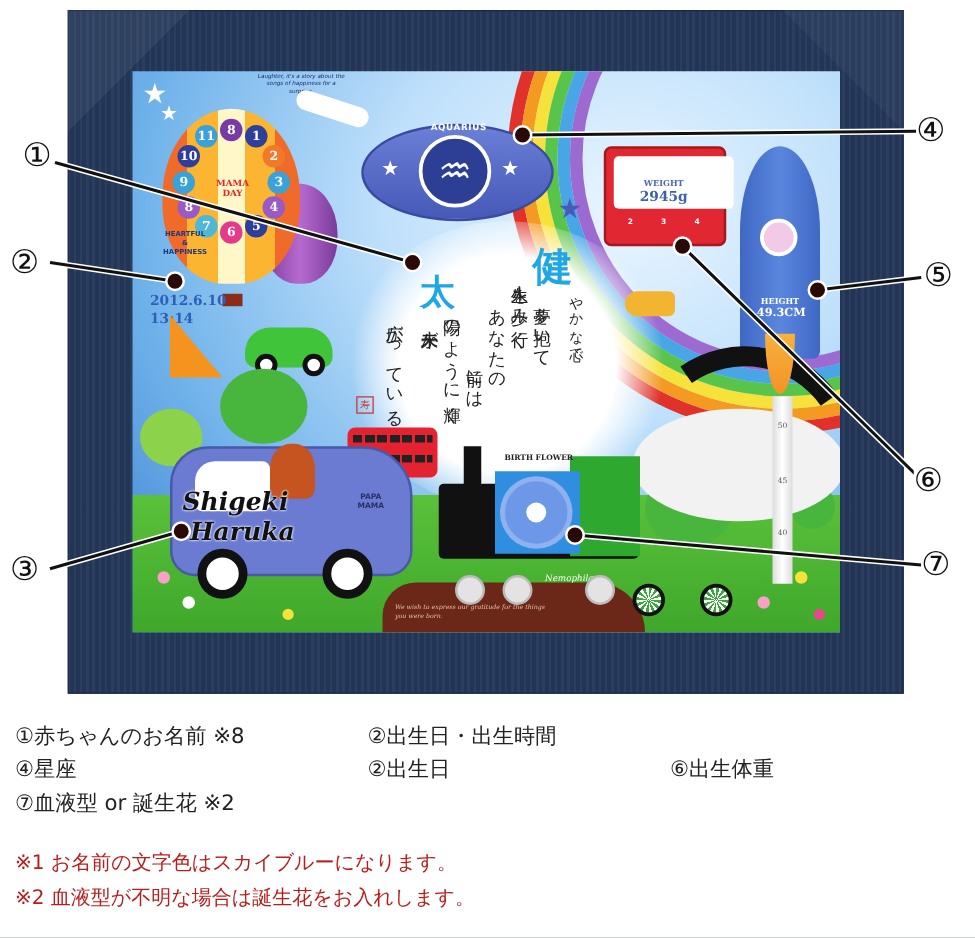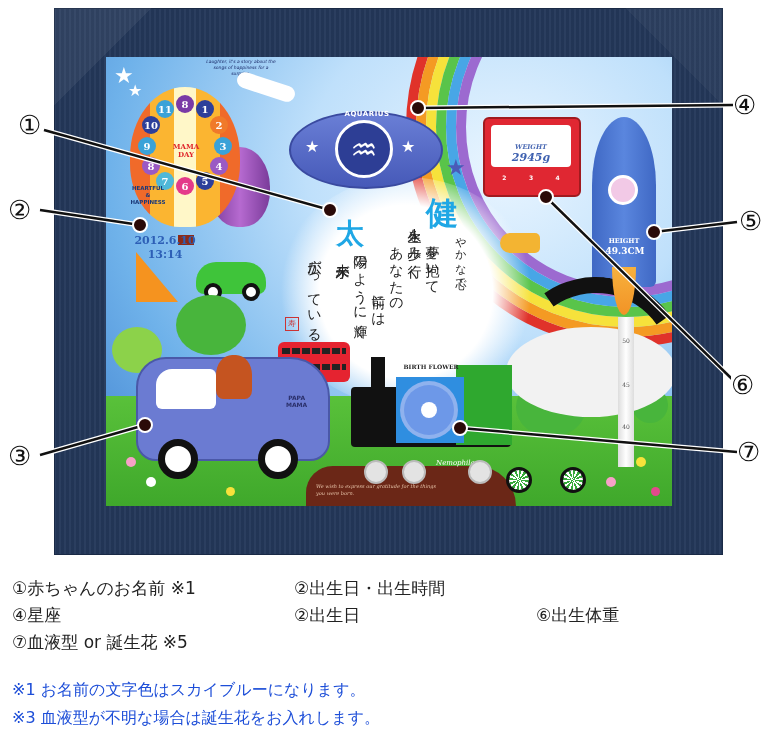--- a/index.html
+++ b/index.html
@@ -22,30 +22,30 @@
   
   .balloon{position:absolute;left:24px;top:30px;width:110px;height:140px;border-radius:50% 50% 45% 45%;
     background:linear-gradient(90deg,#f06a2a 0 18%,#fbb531 18% 40%,#fff7c8 40% 60%,#fbb531 60% 82%,#f06a2a 82%);}
   .clock-num{position:absolute;width:18px;height:18px;border-radius:50%;color:#fff;font-size:10px;font-weight:bold;
     display:flex;align-items:center;justify-content:center;font-family:"DejaVu Serif",serif;}
   .bday{position:absolute;left:38px;top:56px;width:36px;text-align:center;font-size:7px;font-weight:bold;color:#e0262b;font-family:"DejaVu Serif",serif;line-height:8px;}
   .basket{position:absolute;background:#8b2b1a;width:16px;height:10px;}
   .balloon2{position:absolute;left:104px;top:90px;width:60px;height:80px;border-radius:50% 50% 45% 45%;
     background:linear-gradient(90deg,#7a3b9a,#b66ad0 50%,#7a3b9a);}
   .heartful{position:absolute;left:12px;top:128px;width:60px;text-align:center;font-size:5.5px;font-weight:bold;color:#1c3a7a;line-height:7px;}
-  .date{position:absolute;left:14px;top:177px;width:90px;text-align:center;font-size:11px;font-weight:bold;color:#2d5fb6;font-family:"DejaVu Serif",serif;line-height:14px;}
+  .date{position:absolute;left:14px;top:177px;width:90px;font-size:11px;font-weight:bold;color:#2d5fb6;font-family:"DejaVu Serif",serif;line-height:14px;}
   .tagline-top{position:absolute;left:100px;top:2px;width:70px;text-align:center;font-size:4.5px;font-style:italic;color:#1c2d6b;line-height:6px;}
   
-  .zeppelin{position:absolute;left:183px;top:42px;width:150px;height:74px;border-radius:50%;background:linear-gradient(#6a7fd6,#4659b8);border:2px solid #3a4aa0;margin-top:12px;}
+  .zeppelin{position:absolute;left:183px;top:42px;width:150px;height:74px;border-radius:50%;background:linear-gradient(#6a7fd6,#4659b8);border:2px solid #3a4aa0;}
   .zep-emblem{position:absolute;left:44px;top:7px;width:58px;height:58px;border-radius:50%;background:#2d3e95;border:3px solid #fff;box-sizing:border-box;display:flex;align-items:center;justify-content:center;color:#fff;font-size:30px;}
   .zep-label{position:absolute;left:46px;top:-3px;width:60px;text-align:center;font-size:7px;font-weight:bold;color:#fff;letter-spacing:.5px;}
   .happy{position:absolute;left:200px;top:8px;font-size:20px;font-weight:bold;color:#fff;letter-spacing:2px;font-style:italic;opacity:.95;text-shadow:0 0 3px #9cc8f0;}
   
   .gondola{position:absolute;left:377px;top:60px;width:94px;height:76px;background:#e02732;border-radius:6px;border:2px solid #a01a1f;}
-  .gondola-win{position:absolute;left:6px;top:6px;width:80px;height:42px;background:#fff;border-radius:4px;font-style:italic;}
+  .gondola-win{position:absolute;left:6px;top:6px;width:96px;height:42px;background:#fff;border-radius:4px;}
   .weight-label{position:absolute;left:0;top:18px;width:80px;text-align:center;font-size:6.5px;font-weight:bold;color:#4a69b3;font-family:"DejaVu Serif",serif;}
   .weight-val{position:absolute;left:0;top:26px;width:80px;text-align:center;font-size:11px;font-weight:bold;color:#3e61b0;font-family:"DejaVu Serif",serif;}
   .gondola-nums{position:absolute;left:6px;top:55px;width:80px;display:flex;justify-content:space-around;font-size:6px;font-weight:bold;color:#fff;}
   
   .rocket{position:absolute;left:486px;top:60px;width:64px;height:170px;background:linear-gradient(90deg,#3f68c4,#5a86de 50%,#3f68c4);border-radius:50% 50% 6px 6px/40% 40% 6px 6px;}
   .rocket-win{position:absolute;left:16px;top:58px;width:30px;height:30px;border-radius:50%;background:#f2c9e6;border:3px solid #fff;box-sizing:border-box;}
   .height-label{position:absolute;left:0;top:120px;width:64px;text-align:center;font-size:6.5px;font-weight:bold;color:#fff;font-family:"DejaVu Serif",serif;}
   .height-val{position:absolute;left:-2px;top:129px;width:70px;text-align:center;font-size:9px;font-weight:bold;color:#fff;font-family:"DejaVu Serif",serif;}
   
   .poem-big{position:absolute;color:#1fa7e5;font-weight:bold;font-family:"DejaVu Serif",serif;}
@@ -84,21 +84,21 @@
   .dot{position:absolute;width:5px;height:5px;border-radius:50%;}
   .star{position:absolute;color:#fff;font-size:16px;line-height:1;}
   
   svg.callouts{position:absolute;left:0;top:0;width:780px;height:560px;pointer-events:none;}
   .cnum{position:absolute;font-family:"DejaVu Serif",serif;font-size:26px;line-height:26px;color:#111;background:#fff;}
   
   .legend{position:absolute;left:12px;top:575px;width:770px;font-family:"DejaVu Sans",sans-serif;font-size:17px;color:#222;}
   .legend .row{display:flex;height:27px;align-items:center;}
   .legend .c1{width:282px;}
   .legend .c2{width:242px;}
-  .notes{position:absolute;left:12px;top:676px;font-size:16px;color:#1d4ed8;line-height:28px;}
+  .notes{position:absolute;left:12px;top:676px;font-size:16px;color:#b91c1c;line-height:28px;}
 </style>
 </head>
 <body>
 
 <div class="frame"></div>
 
 <div class="art">
   <div class="rb" style="left:300px;top:-150px;width:420px;height:420px;border-width:10px;border-color:#e0322a;"></div>
   <div class="rb" style="left:310px;top:-140px;width:400px;height:400px;border-width:10px;border-color:#f49a23;"></div>
   <div class="rb" style="left:320px;top:-130px;width:380px;height:380px;border-width:10px;border-color:#f6e23b;"></div>
@@ -197,20 +197,24 @@
 
   <div class="bus">
     <div class="bus-win" style="top:6px;"></div>
     <div class="bus-win" style="top:22px;"></div>
   </div>
 
   <div class="blue-car">
     <div class="car-window"></div>
   </div>
   <div class="bear"></div>
+  <div class="names">
+    <div>Shigeki</div>
+    <div style="padding-left:6px;">Haruka</div>
+  </div>
   <div class="papamama">
     <span>PAPA</span><br><span>MAMA</span>
   </div>
   <div class="wheel" style="left:52px;top:382px;"></div>
   <div class="wheel" style="left:152px;top:382px;"></div>
 
   <div class="cloud-big"></div>
   <div class="track"></div>
   <div class="flame"></div>
   <div class="ruler">
@@ -283,28 +287,28 @@
 <div class="cnum" style="left:18px;top:112px;">①</div>
 <div class="cnum" style="left:8px;top:197px;">②</div>
 <div class="cnum" style="left:8px;top:443px;">③</div>
 <div class="cnum" style="left:733px;top:92px;">④</div>
 <div class="cnum" style="left:739px;top:208px;">⑤</div>
 <div class="cnum" style="left:731px;top:372px;">⑥</div>
 <div class="cnum" style="left:737px;top:439px;">⑦</div>
 
 <div class="legend">
   <div class="row">
-    <span class="c1">①赤ちゃんのお名前 ※1</span>
+    <span class="c1">①赤ちゃんのお名前 ※8</span>
     <span class="c2">②出生日・出生時間</span>
   </div>
   <div class="row">
     <span class="c1">④星座</span>
     <span class="c2">②出生日</span>
     <span>⑥出生体重</span>
   </div>
   <div class="row">
-    <span>⑦血液型 or 誕生花 ※5</span>
+    <span>⑦血液型 or 誕生花 ※2</span>
   </div>
 </div>
 <div class="notes">
   <div>※1 お名前の文字色はスカイブルーになります。</div>
-  <div>※3 血液型が不明な場合は誕生花をお入れします。</div>
+  <div>※2 血液型が不明な場合は誕生花をお入れします。</div>
 </div>
 
 </body></html>

